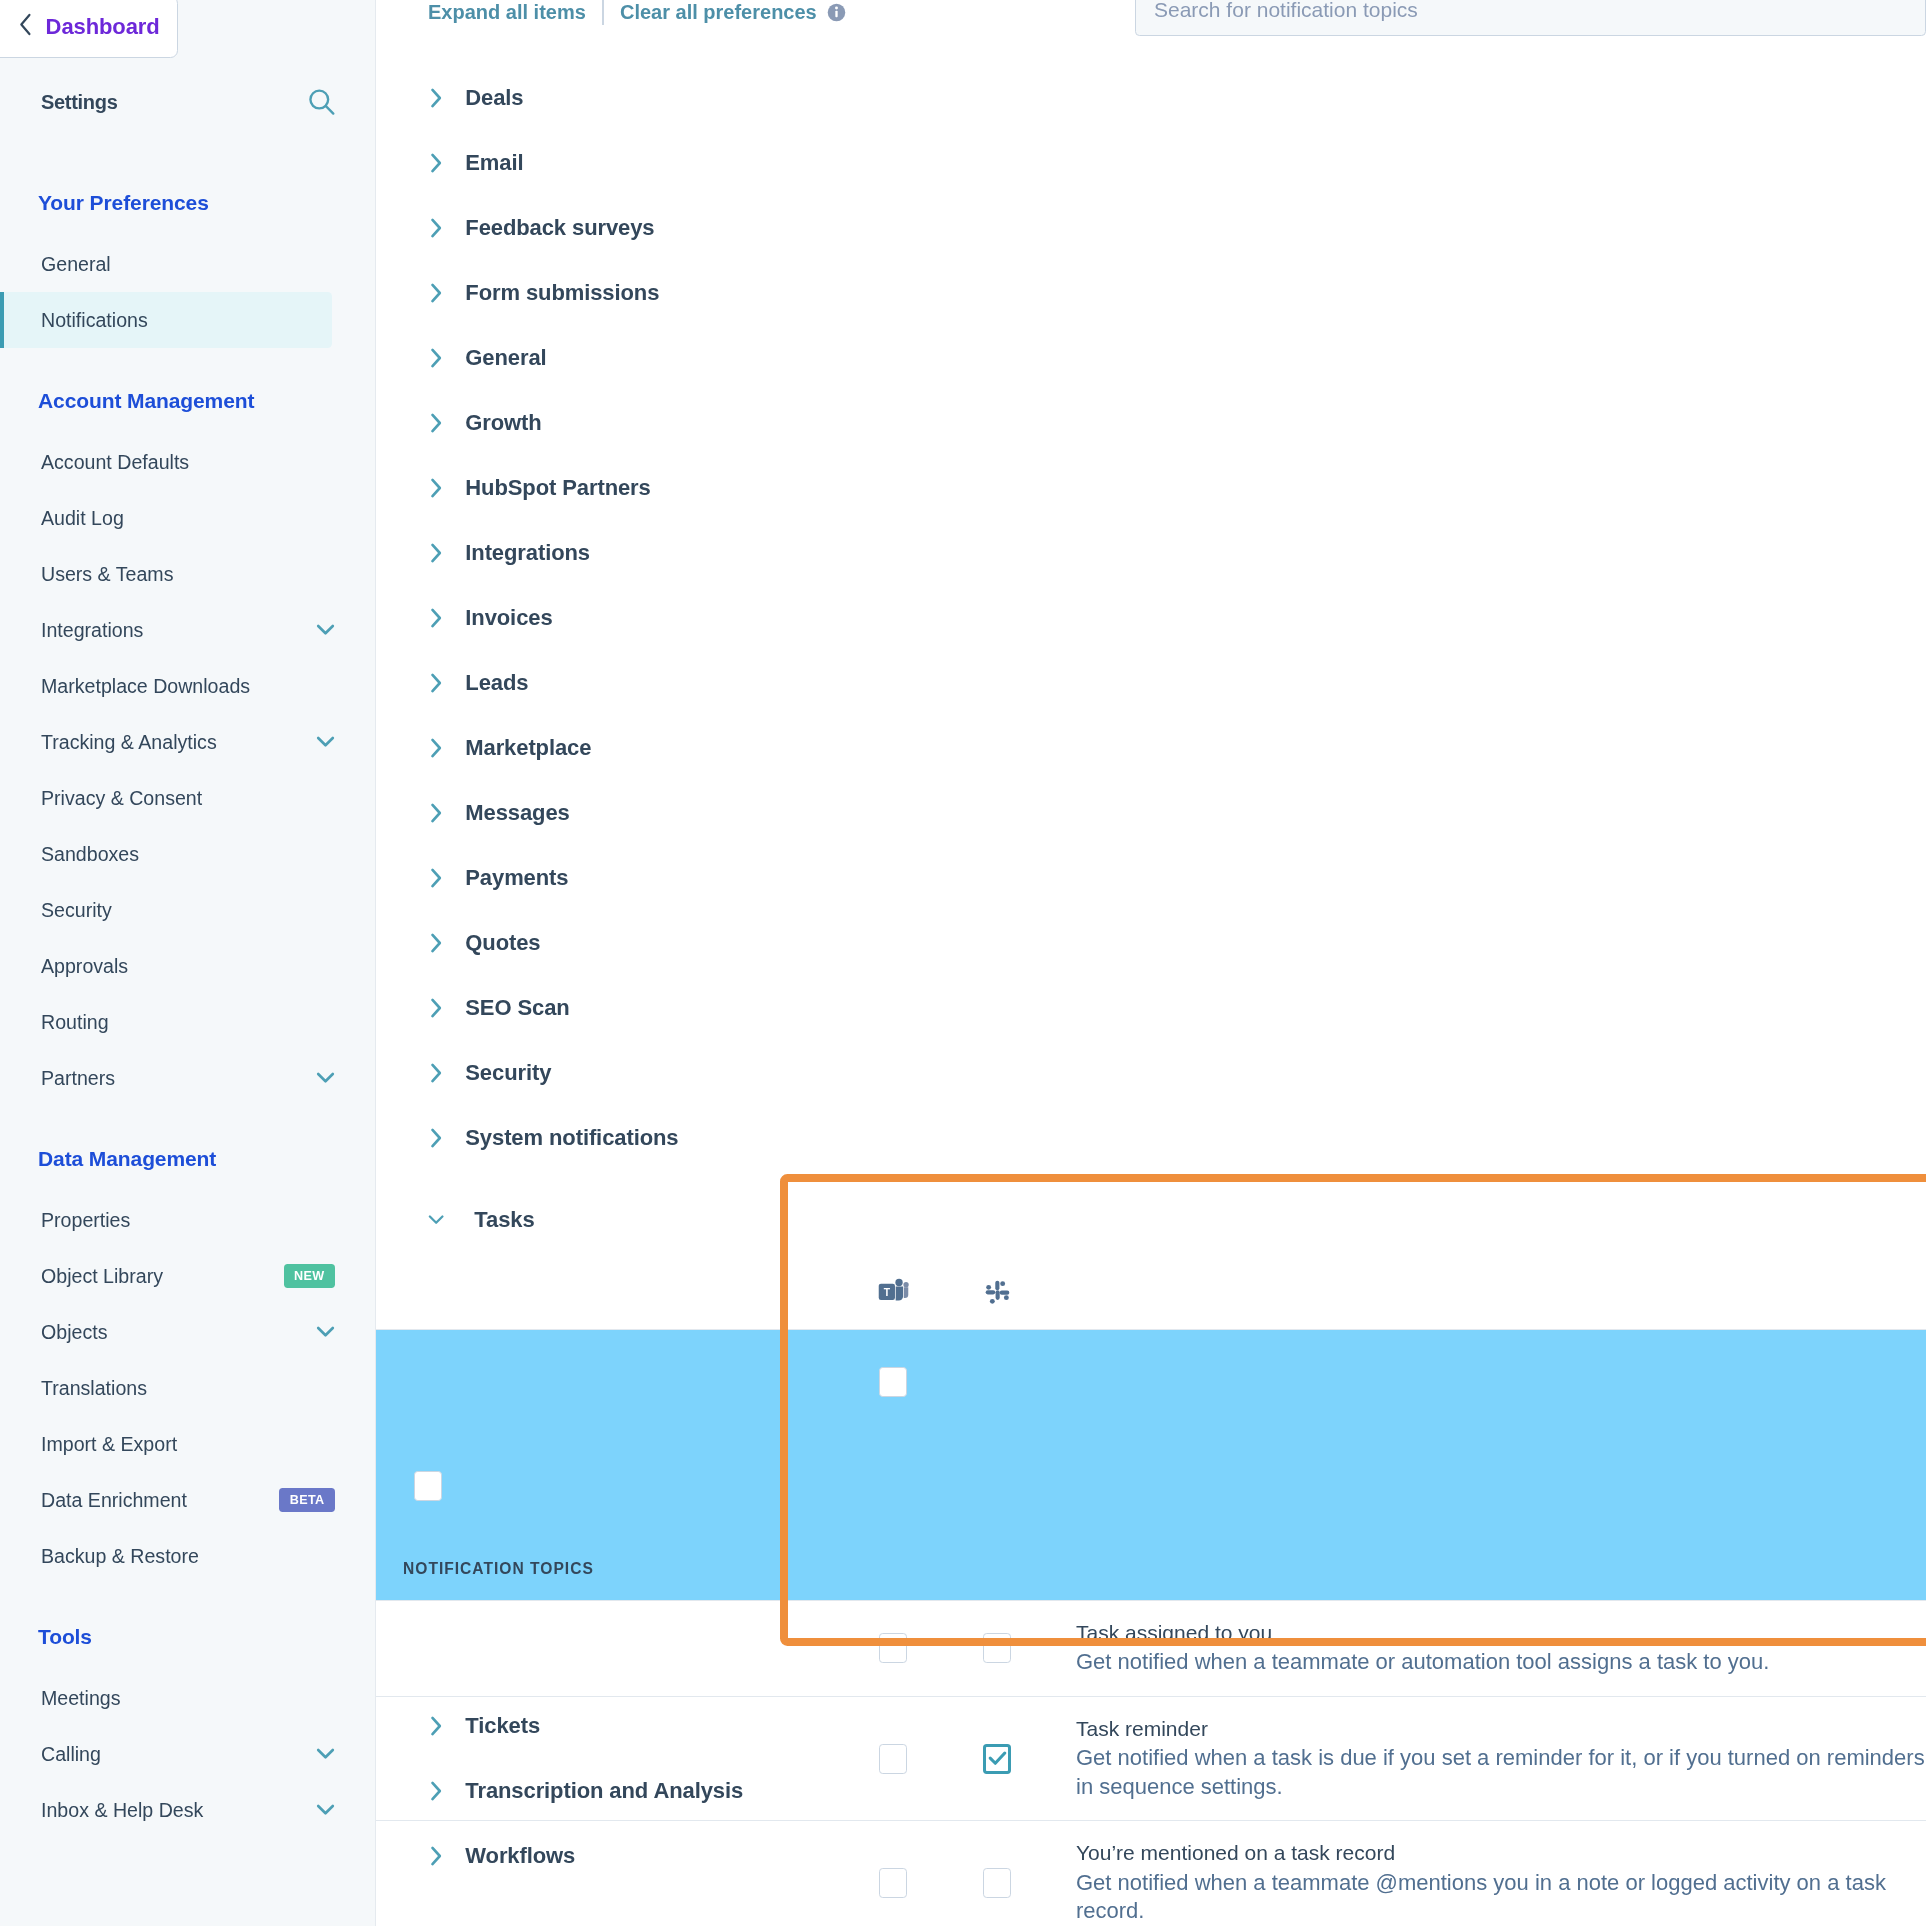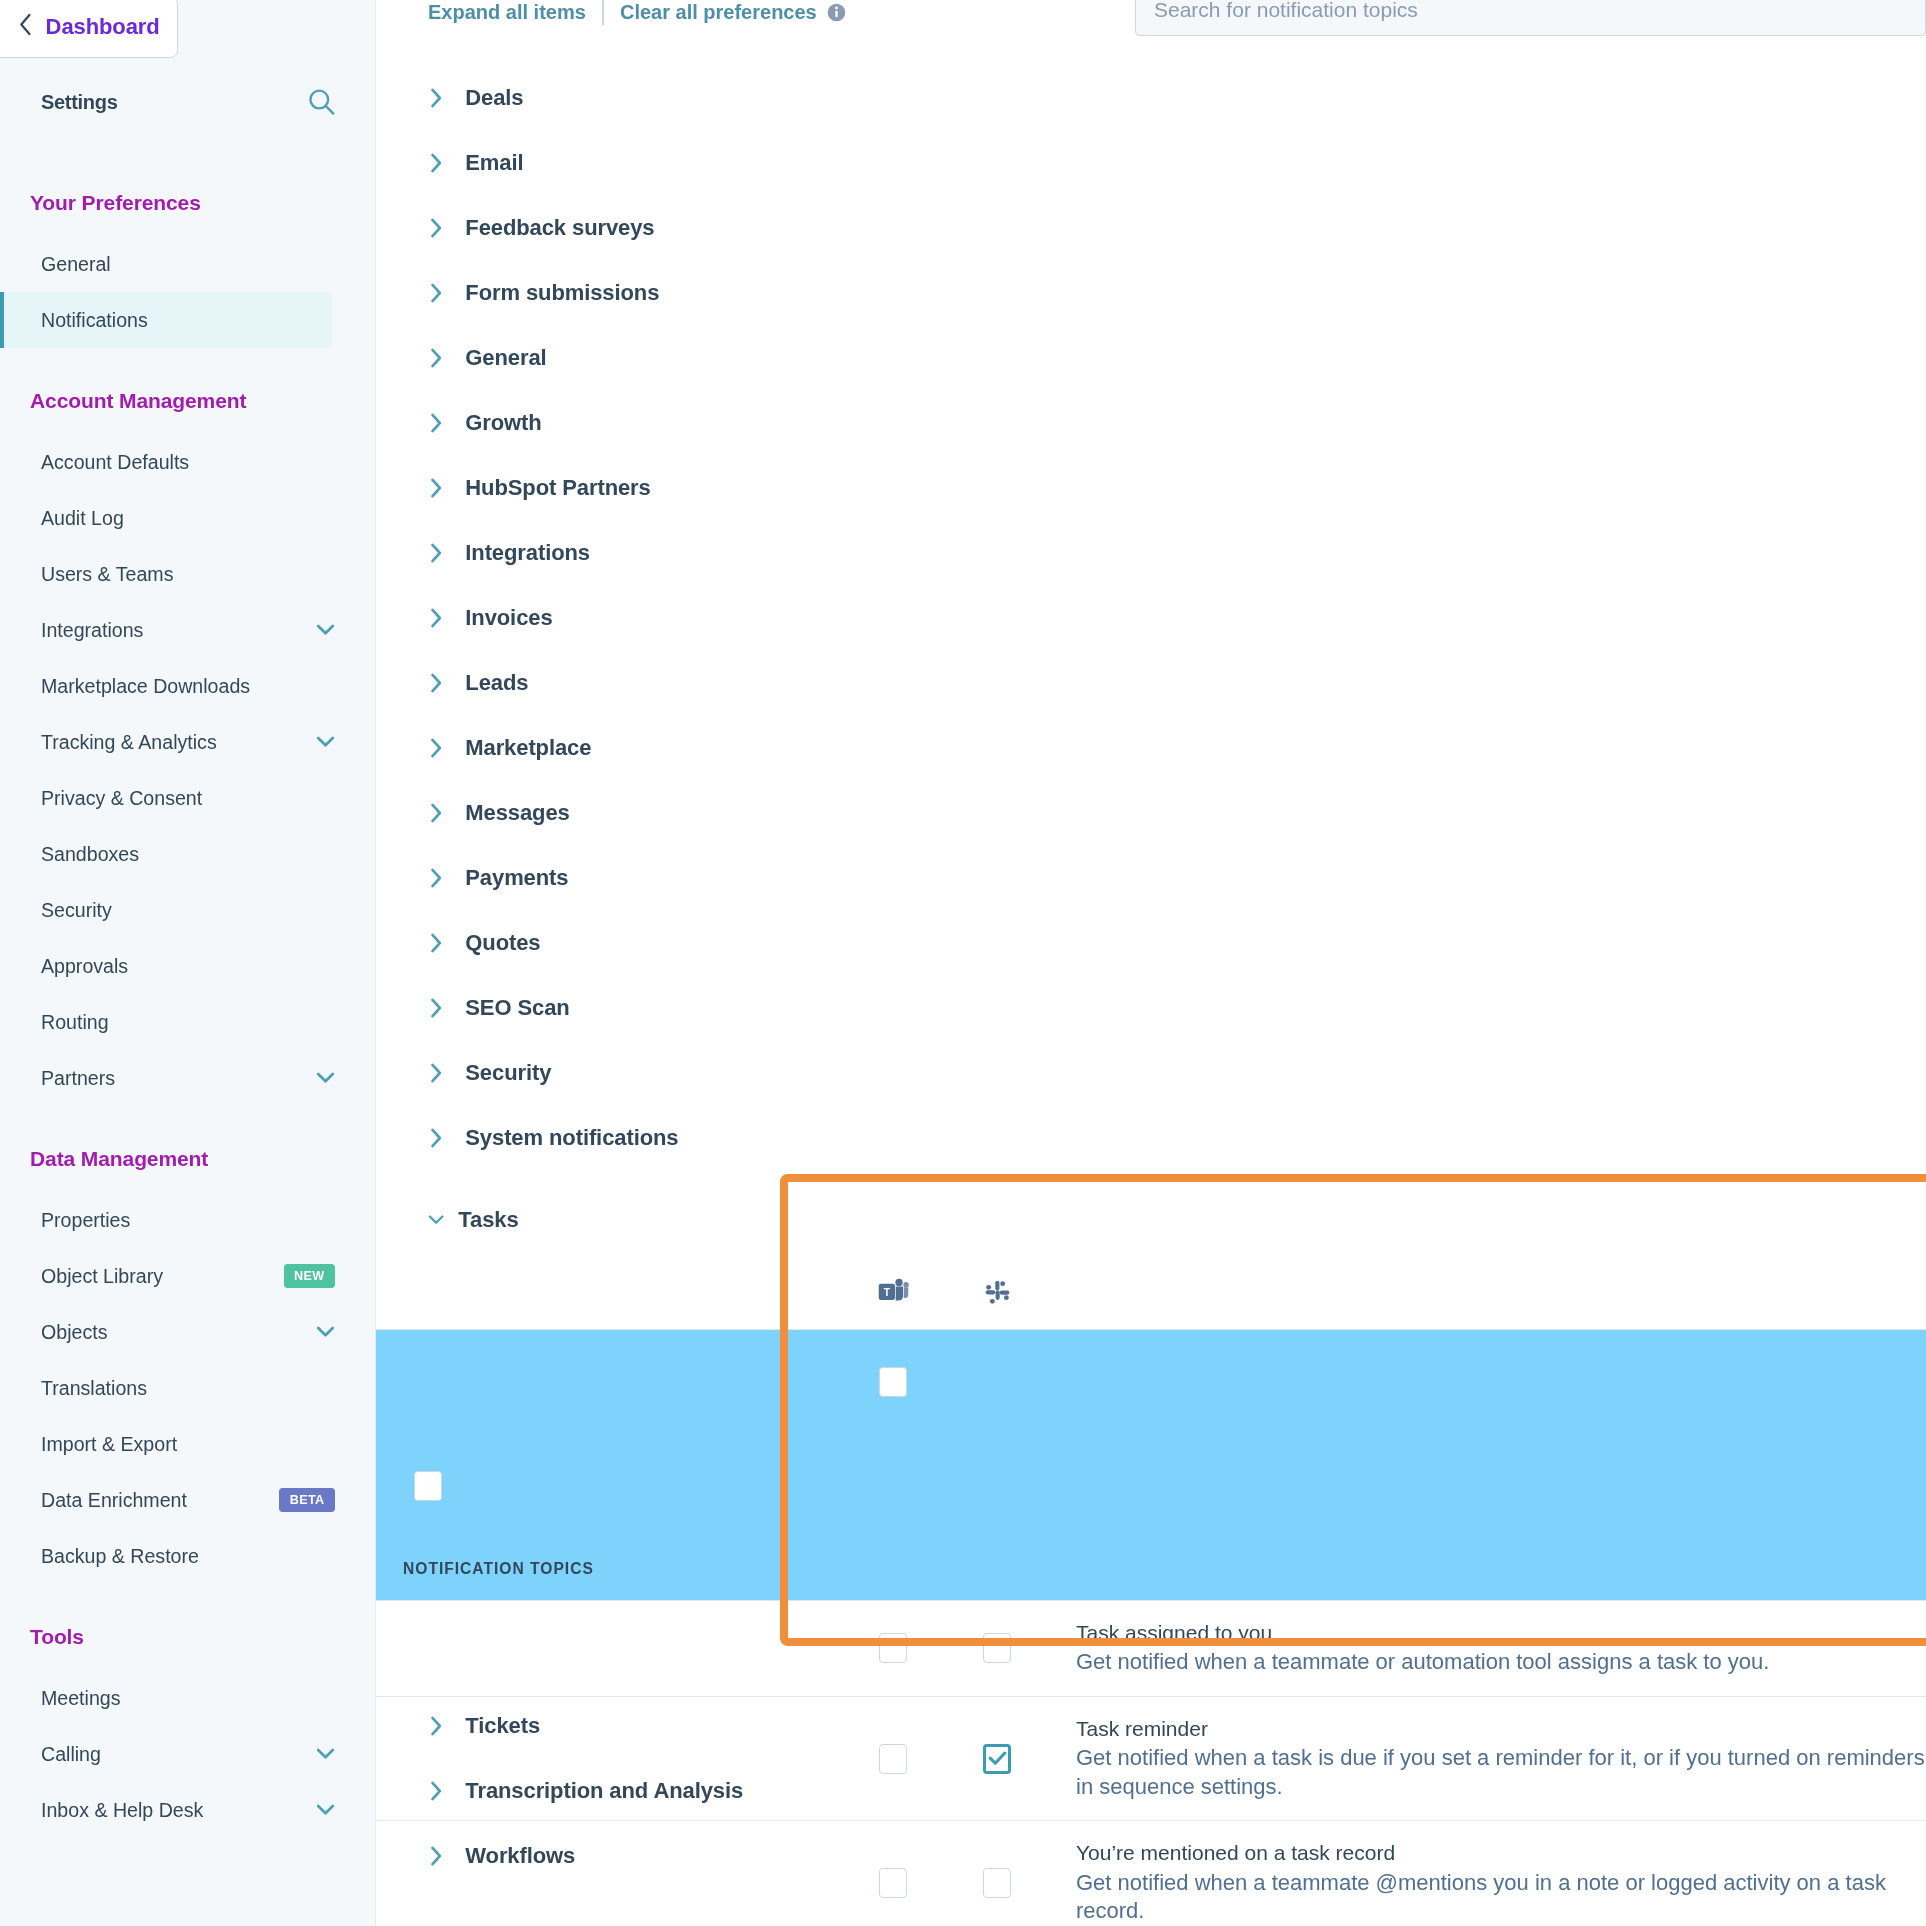--- a/index.html
+++ b/index.html
@@ -36,22 +36,22 @@
   .settings-head {
     position: absolute; left: 41px; top: 87px;
     width: 296px; display: flex; align-items: center;
     justify-content: space-between;
   }
   .settings-title { font-size: 20px; font-weight: 700; color: #33475b; letter-spacing: -0.3px; }
   .search-ic { width: 31px; height: 31px; }
 
   .nav { position: absolute; left: 0; top: 191px; width: 376px; }
   .nav-group-title {
-    font-size: 21px; font-weight: 700; color: #a21caf;
-    padding: 0 0 0 30px; letter-spacing: -0.1px;
+    font-size: 21px; font-weight: 700; color: #1d4ed8;
+    padding: 0 0 0 38px; letter-spacing: -0.1px;
   }
   .nav-item {
     height: 56px; display: flex; align-items: center;
     padding-left: 41px; padding-right: 41px;
     font-size: 19.6px; color: #33475b; cursor: pointer;
     position: relative;
   }
   .nav-item .lbl { flex: 0 0 auto; }
   .nav-item .spacer { flex: 1 1 auto; }
   .nav-item.active {
@@ -107,21 +107,21 @@
   .hl-box {
     position: absolute; left: 404px; top: 0;
     width: 1276px; height: 472px;
     border: 8.1px solid #ef8f3c;
     border-radius: 7.4px;
     pointer-events: none;
     z-index: 5;
   }
   .tasks-head {
     position: relative; height: 65px; display: flex;
-    align-items: center; padding-left: 52px; gap: 14px;
+    align-items: center; padding-left: 52px; gap: 30px;
     top: 13.3px; cursor: pointer;
   }
   .tasks-chev { color: #4d9fb5; font-size: 21px; display:flex; width: 16.3px; }
 
   .icon-row {
     position: relative; top: 30px; height: 46px;
     display: flex; align-items: center;
   }
   .icon-cell { width: 104px; display: flex; justify-content: center; }
   .icon-cell.first { margin-left: 465px; }

